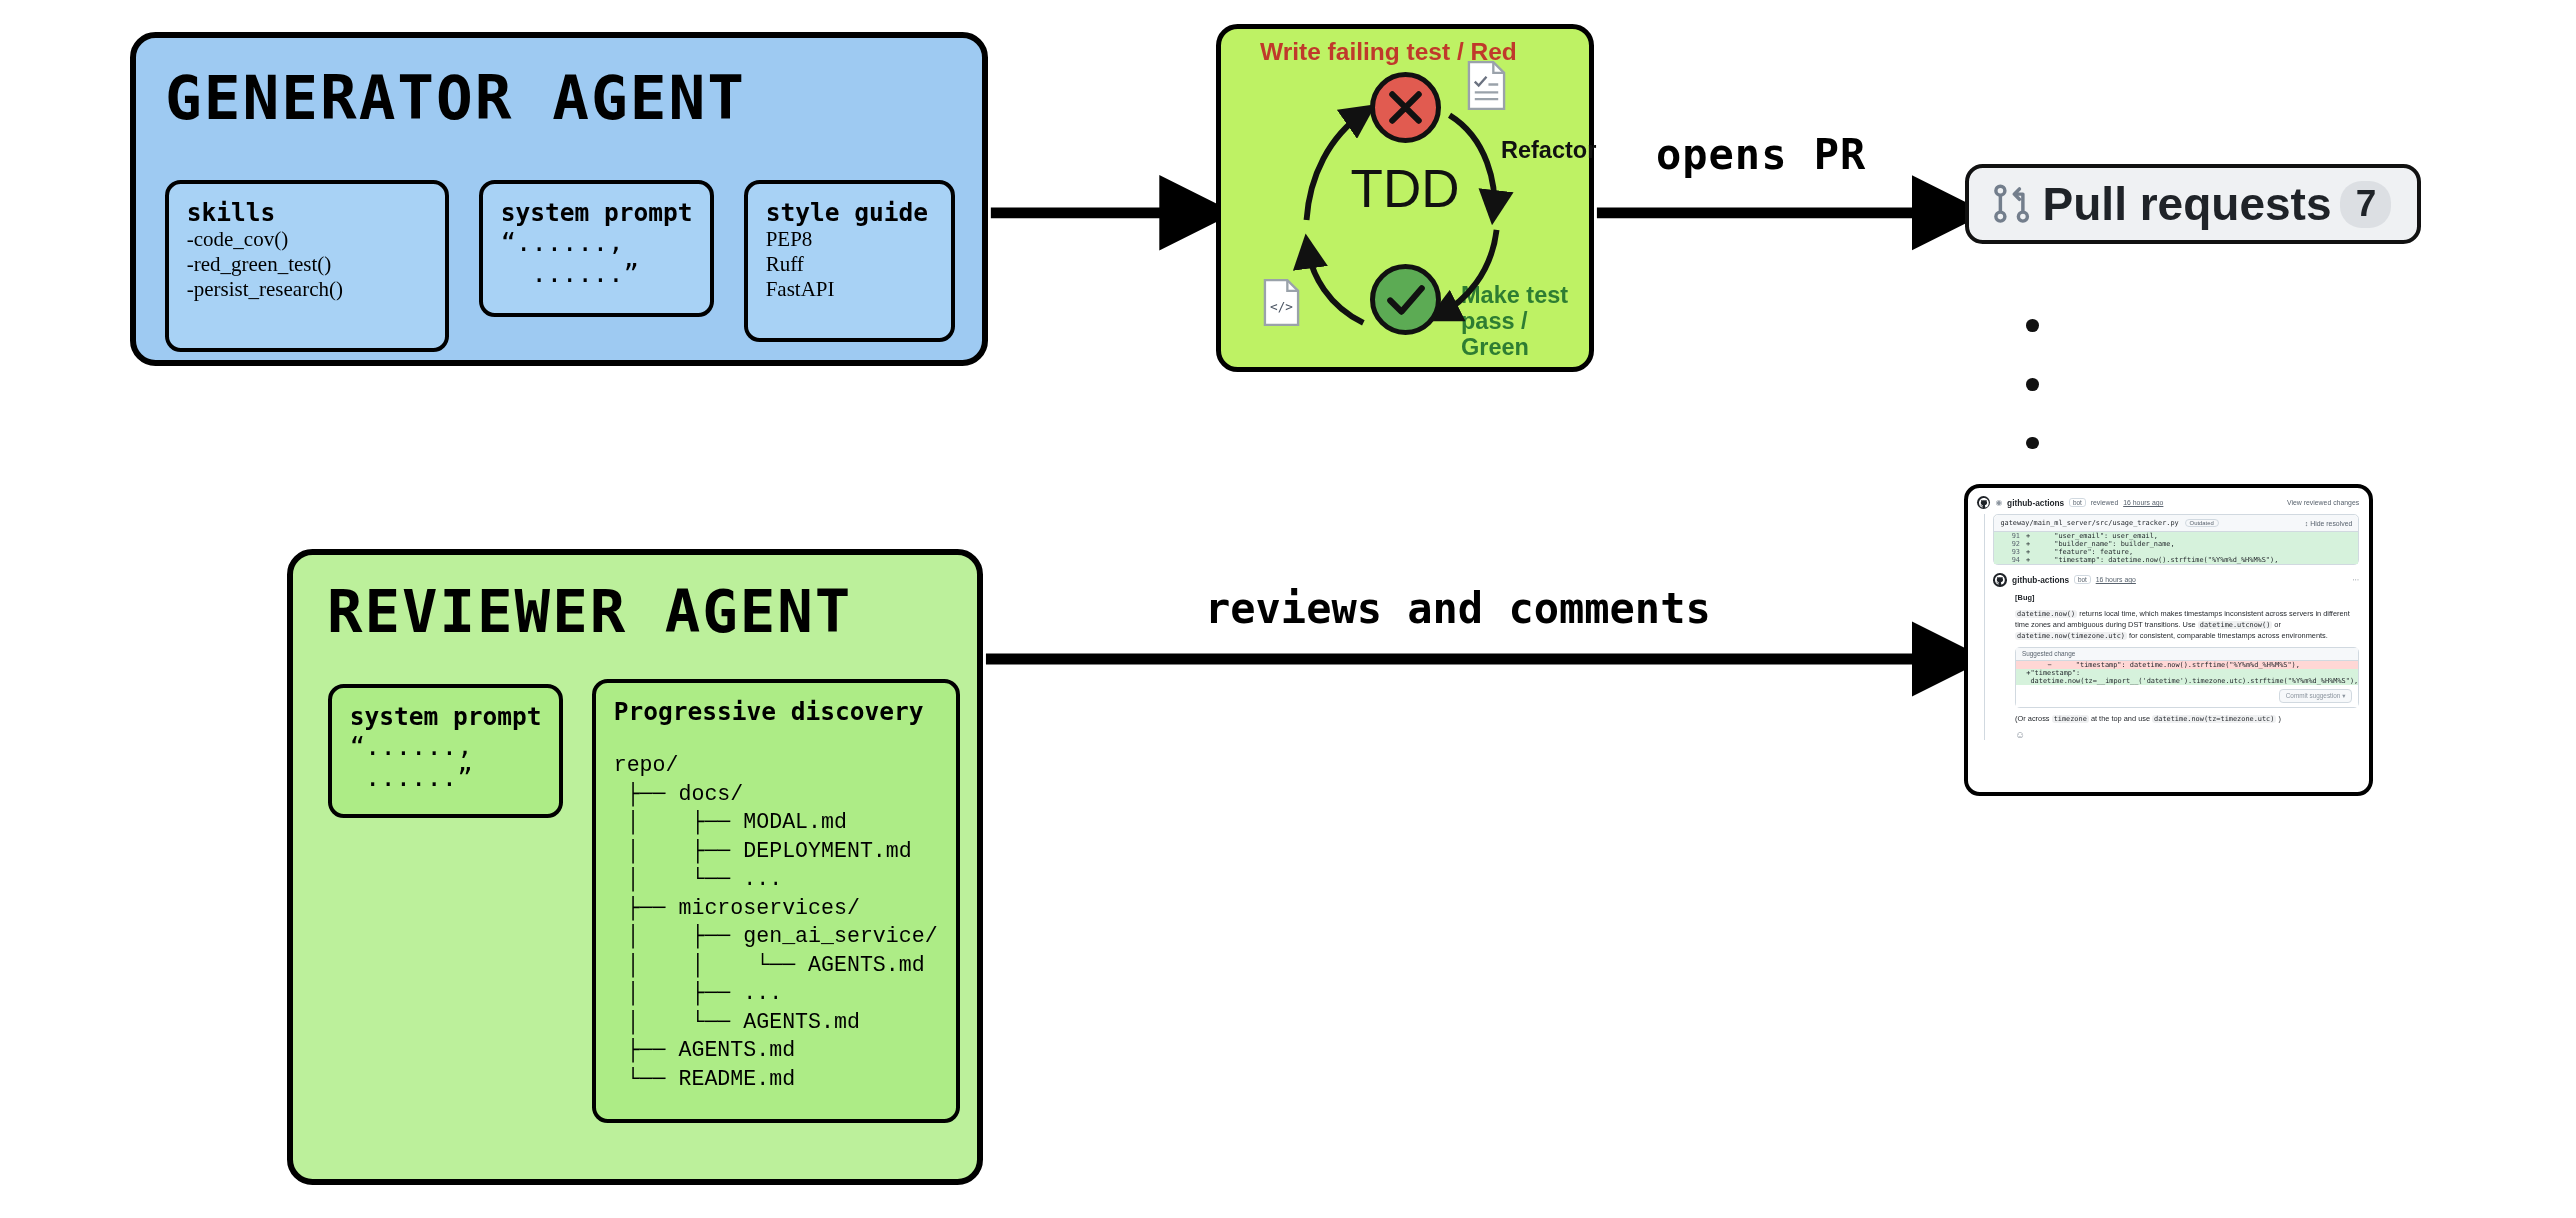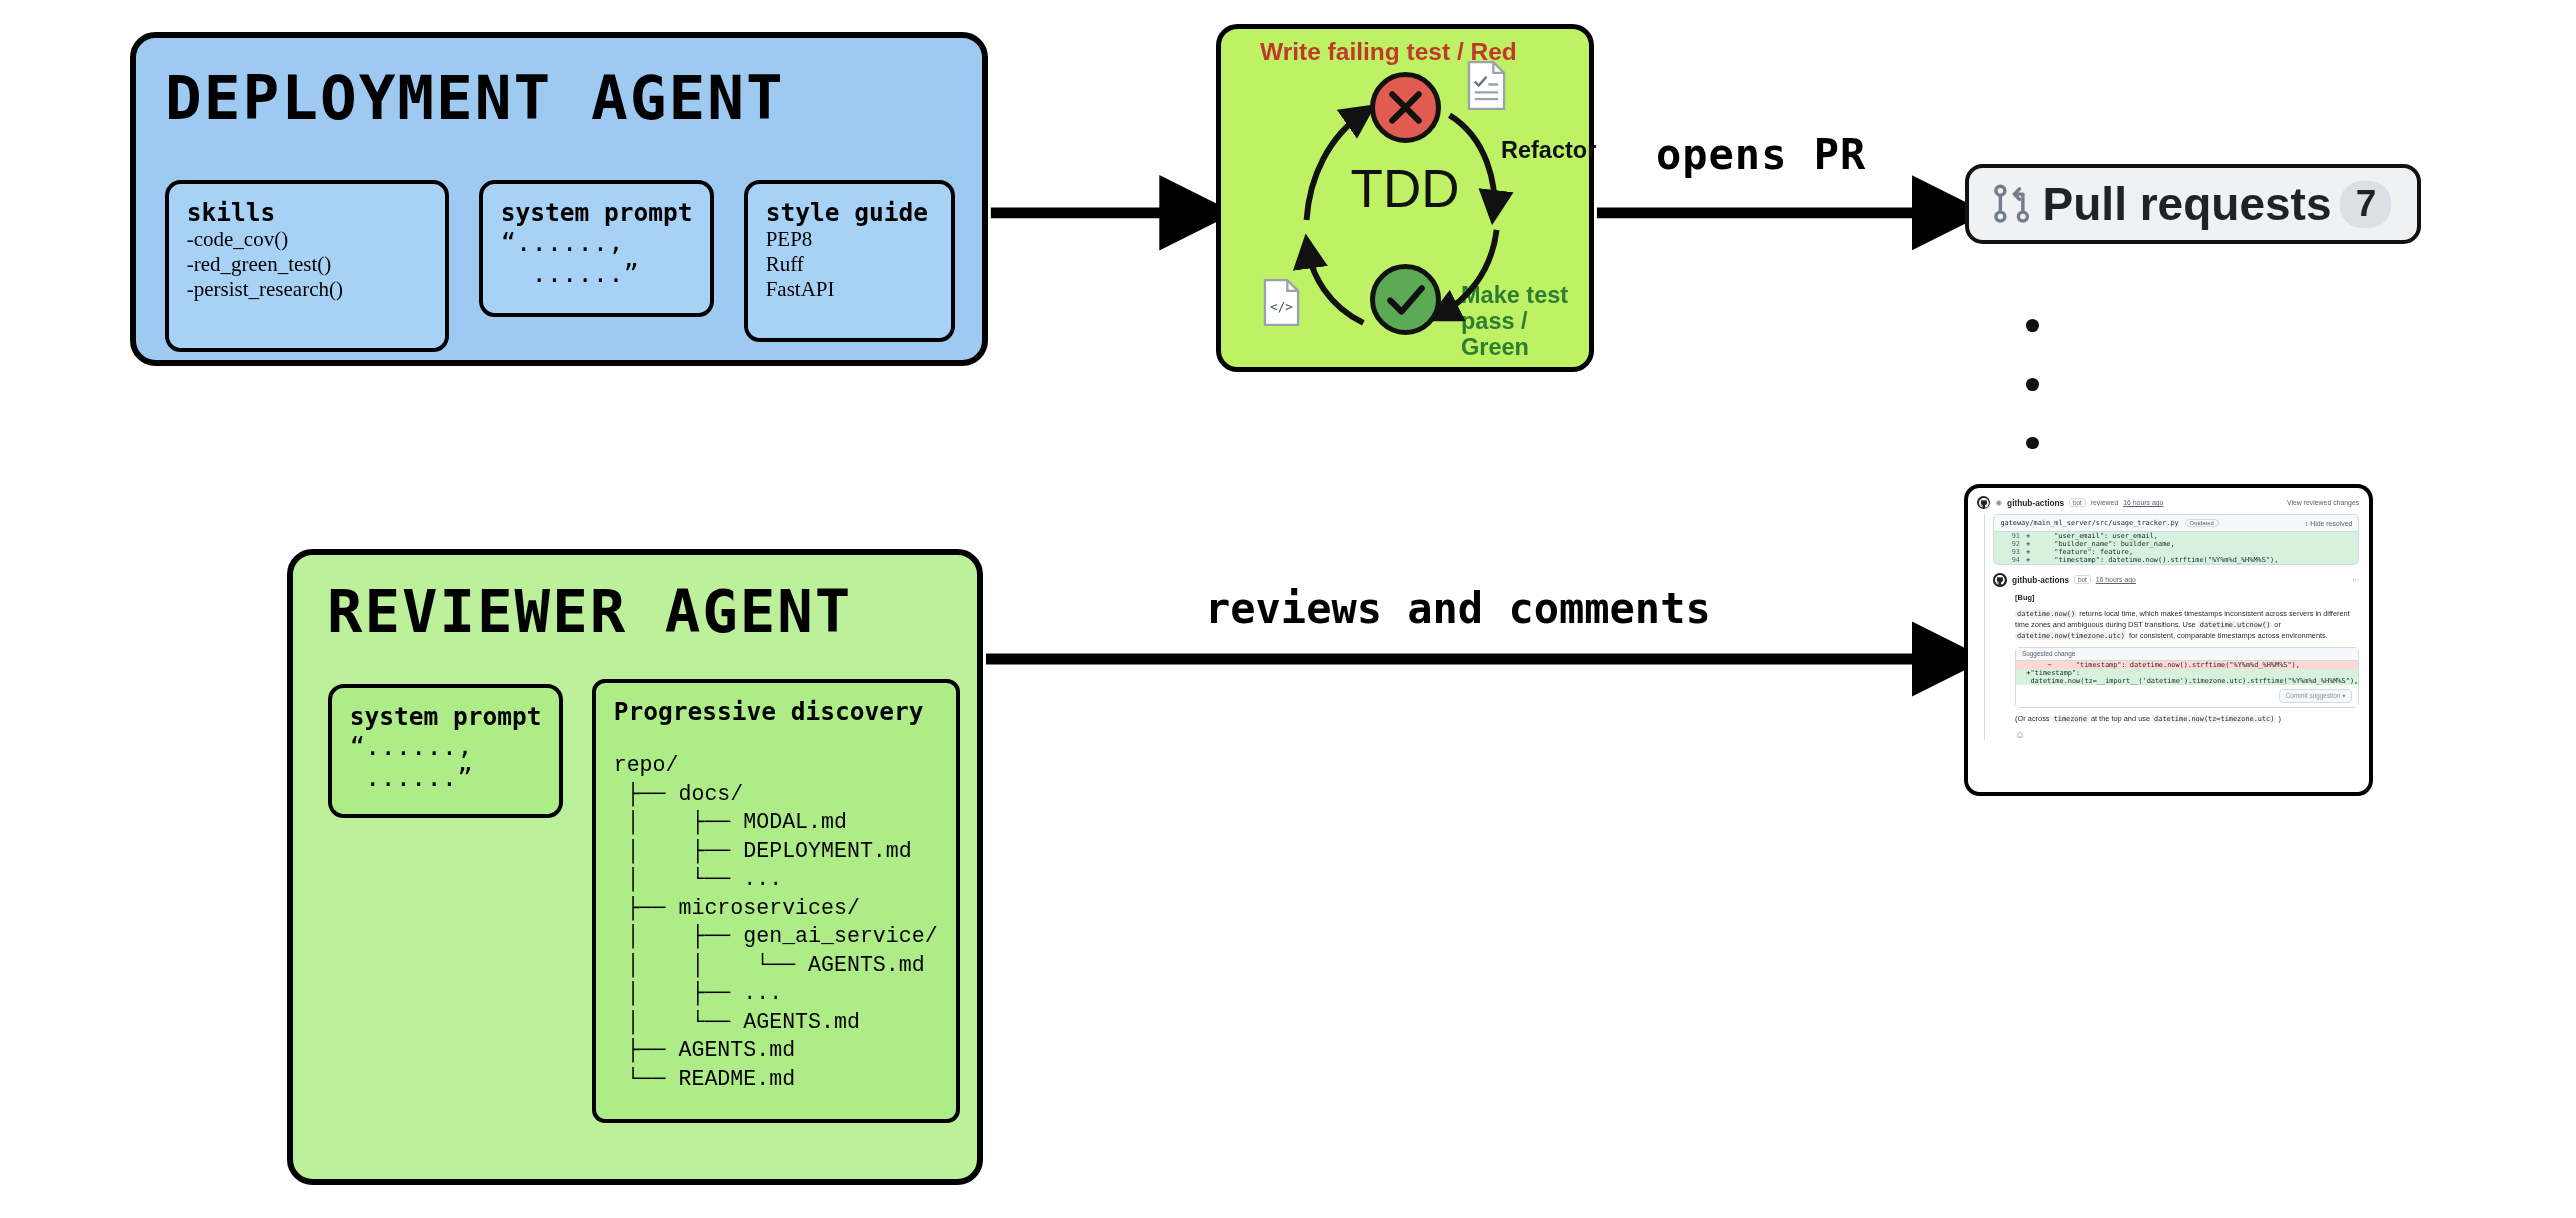--- a/index.html
+++ b/index.html
@@ -29,21 +29,21 @@
   .quote-lines{font-family:"DejaVu Sans Mono","Liberation Mono",monospace;font-size:25.5px;
                line-height:1.22;white-space:pre;color:#000;}
 
   
   #gen-skills{left:29px;top:142px;width:284px;height:172px;}
   #gen-sysprompt{left:343px;top:142px;width:235px;height:137px;}
   #gen-style{left:608px;top:142px;width:211px;height:162px;}
 
   
   #rev-sysprompt{left:35px;top:129px;width:235px;height:134px;}
-  #rev-discovery{left:299px;top:124px;width:368px;height:444px;border-radius:13px;}
+  #rev-discovery{left:299px;top:124px;width:368px;height:444px;}
 
   #tree{font-family:Liberation Mono, monospace;font-size:21.6px;
         line-height:1.32;white-space:pre;color:#000;margin-top:25.5px;}
 
   
   #tdd-card{position:absolute;left:1216px;top:23.5px;width:378px;height:348px;
             background:#bef264;border:5.9px solid #000;border-radius:21.6px;box-sizing:border-box;}
   .tdd-label{position:absolute;font-family:"Liberation Sans",sans-serif;font-weight:bold;
              white-space:nowrap;}
   #tdd-red-label{left:39px;top:9.8px;font-size:24.5px;color:#C0392B;}
@@ -129,21 +129,21 @@
   </defs>
 
   <line x1="1010" y1="217" x2="1228" y2="217" stroke="#000" stroke-width="11" marker-end="url(#ah)"></line>
 
   <line x1="1628" y1="217" x2="1995" y2="217" stroke="#000" stroke-width="11" marker-end="url(#ah)"></line>
 
   <line x1="1005" y1="672" x2="1995" y2="672" stroke="#000" stroke-width="11" marker-end="url(#ah)"></line>
 </svg>
 
 <div id="generator-box" class="agent-box">
-  <div id="generator-title" class="agent-title">DEPLOYMENT AGENT</div>
+  <div id="generator-title" class="agent-title">GENERATOR AGENT</div>
 
   <div id="gen-skills" class="sub-box blue">
     <div class="sb-body">
       <div class="sb-title">skills</div>
       <div class="sb-line">-code_cov()
 -red_green_test()
 -persist_research()</div>
     </div>
   </div>
 

